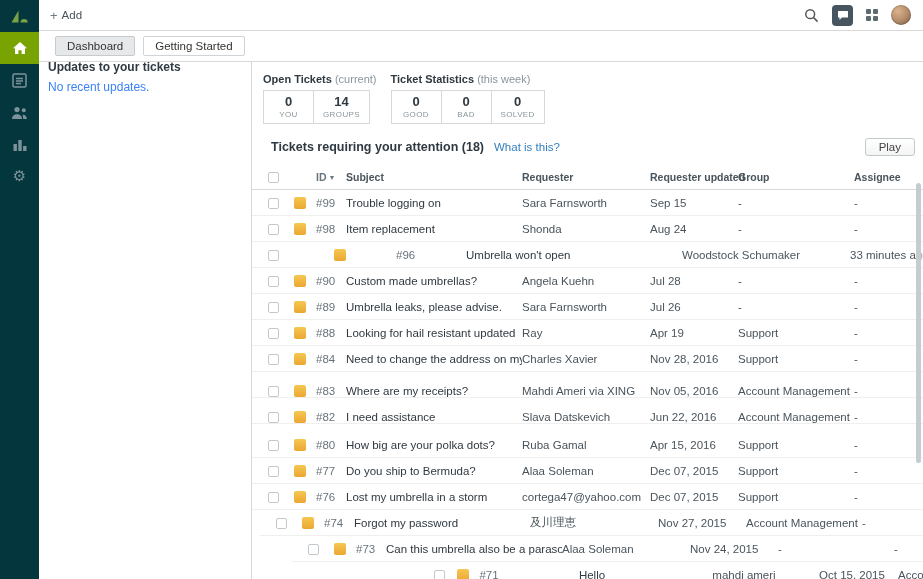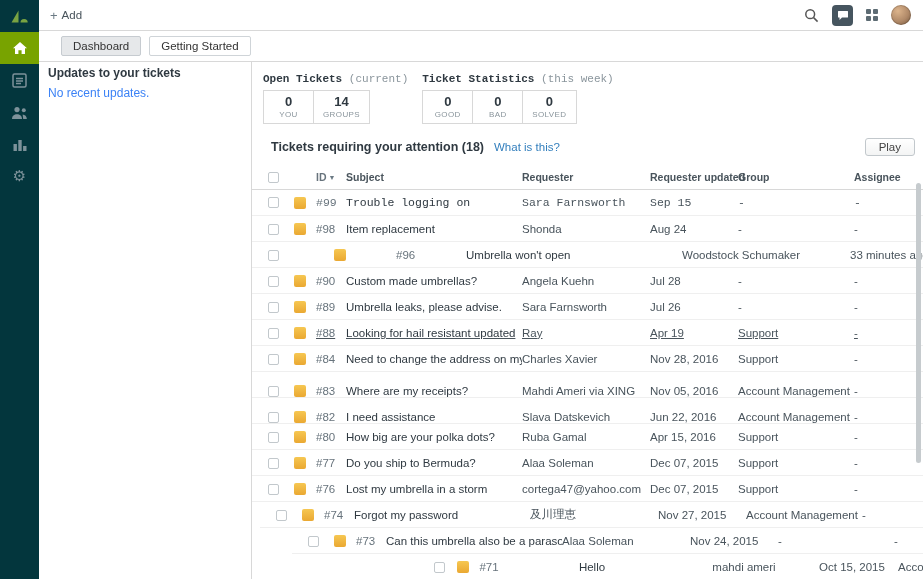--- a/index.html
+++ b/index.html
@@ -21,32 +21,32 @@
   .plus-glyph { font-size:13px; color:#6b7a84; line-height:1; }
   .topbar-right { margin-left:auto; display:flex; align-items:center; gap:13px; padding-right:12px; }
   .chat-tile { width:21px; height:21px; border-radius:4px; background:#46555f; display:flex; align-items:center; justify-content:center; cursor:pointer; }
   .grid-icon { display:grid; grid-template-columns:5px 5px; grid-gap:2px; cursor:pointer; }
   .grid-icon span { width:5px; height:5px; background:#5d6b73; border-radius:1px; }
   .avatar { width:20px; height:20px; border-radius:50%; cursor:pointer;
             background:radial-gradient(circle at 35% 30%, #dcb48c 0%, #b08968 55%, #6d5138 100%);
             box-shadow:inset 0 0 0 1px rgba(0,0,0,.15); }
   
   .tabsbar { position:absolute; left:39px; top:31px; width:884px; height:31px; background:#fff;
-             border-bottom:1px solid #d8d8d8; display:flex; align-items:center; padding-left:22px; gap:8px; z-index:4; }
+             border-bottom:1px solid #d8d8d8; display:flex; align-items:center; padding-left:16px; gap:8px; z-index:4; }
   .tab { font-size:11.5px; padding:3px 11px; border:1px solid #cfd4d8; border-radius:2px; background:#fff; color:#333; cursor:pointer; }
   .tab.active { background:#e6e8ea; border-color:#c6cbd0; }
   .vdivider { position:absolute; left:251px; top:31px; bottom:0; width:1px; background:#d8d8d8; z-index:3; }
   
-  .updates { position:absolute; left:39px; top:54px; width:212px; bottom:0; padding:12px 10px 11px 9px; }
+  .updates { position:absolute; left:39px; top:48px; width:212px; bottom:0; padding:12px 10px 11px 9px; }
   .updates .u-title { font-size:12px; font-weight:bold; color:#2f3941; margin-bottom:6px; }
   .updates .u-msg { font-size:12px; color:#3b82f6; }
   
   .main { position:absolute; left:252px; top:62px; right:0; bottom:0; overflow:hidden; background:#fff; }
   .stats { display:flex; gap:14px; padding:11px 0 0 11px; }
-  .stat-label { font-size:11px; font-weight:bold; color:#2f3941;font-family:Liberation Mono, monospace; }
+  .stat-label { font-size:11px; font-weight:bold; color:#2f3941; }
   .stat-label .qual { color:#8a959c; font-weight:normal; }
   .boxes { display:flex; margin-top:5px; }
   .box { border:1px solid #d8d8d8; margin-right:-1px; padding:3px 9px 4px; min-width:51px; text-align:center; background:#fff; }
   .box .val { font-size:13px; font-weight:bold; color:#2f3941; }
   .box .cap { font-size:8px; color:#8a959c; letter-spacing:.4px; margin-top:1px; }
   .attention { display:flex; align-items:center; padding:14px 8px 0 11px; }
   .attention .a-title { font-size:12.5px; font-weight:bold; color:#2f3941;margin-left:8px; }
   .attention .a-link { font-size:11.5px; color:#337fbd; margin-left:10px; cursor:pointer; }
   .play-btn { margin-left:auto; font-size:11.5px; color:#444; border:1px solid #c2c8cc; border-radius:3px;
               padding:2px 13px; background:linear-gradient(#ffffff,#f3f4f4); cursor:pointer; }
@@ -200,21 +200,21 @@
         <span class="c-check"><span class="checkbox"></span></span>
         <span class="c-icon"></span>
         <span class="c-id"><span>ID</span><span class="sort-caret">▼</span></span>
         <span class="c-subject">Subject</span>
         <span class="c-req">Requester</span>
         <span class="c-upd">Requester updated</span>
         <span class="c-group">Group</span>
         <span class="c-assignee">Assignee</span>
       </div>
       <div>
-          <div class="trow" style="margin-left: 0px; font-family: Liberation Mono, monospace;">
+          <div class="trow" style="margin-left: 0px;">
             <span class="c-check"><span class="checkbox"></span></span>
             <span class="c-icon"><span class="badge"></span></span>
             <span class="c-id">#99</span>
             <span class="c-subject">Trouble logging on</span>
             <span class="c-req">Sara Farnsworth</span>
             <span class="c-upd">Sep 15</span>
             <span class="c-group">-</span>
             <span class="c-assignee">-</span>
           </div>
           <div class="trow" style="margin-left: 0px;">
@@ -250,21 +250,21 @@
           <div class="trow" style="margin-left: 0px;">
             <span class="c-check"><span class="checkbox"></span></span>
             <span class="c-icon"><span class="badge"></span></span>
             <span class="c-id">#89</span>
             <span class="c-subject">Umbrella leaks, please advise.</span>
             <span class="c-req">Sara Farnsworth</span>
             <span class="c-upd">Jul 26</span>
             <span class="c-group">-</span>
             <span class="c-assignee">-</span>
           </div>
-          <div class="trow" style="margin-left: 0px; text-decoration: underline;">
+          <div class="trow" style="margin-left: 0px;">
             <span class="c-check"><span class="checkbox"></span></span>
             <span class="c-icon"><span class="badge"></span></span>
             <span class="c-id">#88</span>
             <span class="c-subject">Looking for hail resistant updated</span>
             <span class="c-req">Ray</span>
             <span class="c-upd">Apr 19</span>
             <span class="c-group">Support</span>
             <span class="c-assignee">-</span>
           </div>
           <div class="trow" style="margin-left: 0px;">
@@ -290,21 +290,21 @@
           <div class="trow" style="margin-left: 0px; align-items: flex-end;">
             <span class="c-check"><span class="checkbox"></span></span>
             <span class="c-icon"><span class="badge"></span></span>
             <span class="c-id">#82</span>
             <span class="c-subject">I need assistance</span>
             <span class="c-req">Slava Datskevich</span>
             <span class="c-upd">Jun 22, 2016</span>
             <span class="c-group">Account Management</span>
             <span class="c-assignee">-</span>
           </div>
-          <div class="trow" style="margin-left: 0px;">
+          <div class="trow" style="margin-left: 0px; margin-top: 8px;">
             <span class="c-check"><span class="checkbox"></span></span>
             <span class="c-icon"><span class="badge"></span></span>
             <span class="c-id">#80</span>
             <span class="c-subject">How big are your polka dots?</span>
             <span class="c-req">Ruba Gamal</span>
             <span class="c-upd">Apr 15, 2016</span>
             <span class="c-group">Support</span>
             <span class="c-assignee">-</span>
           </div>
           <div class="trow" style="margin-left: 0px;">

